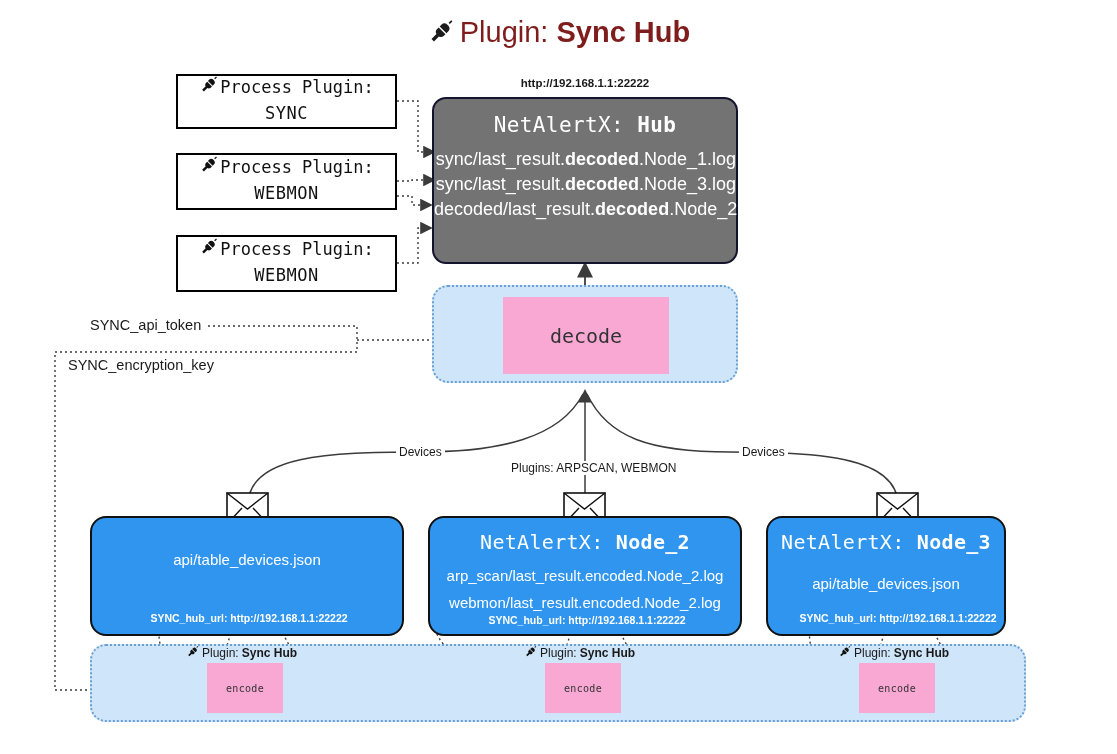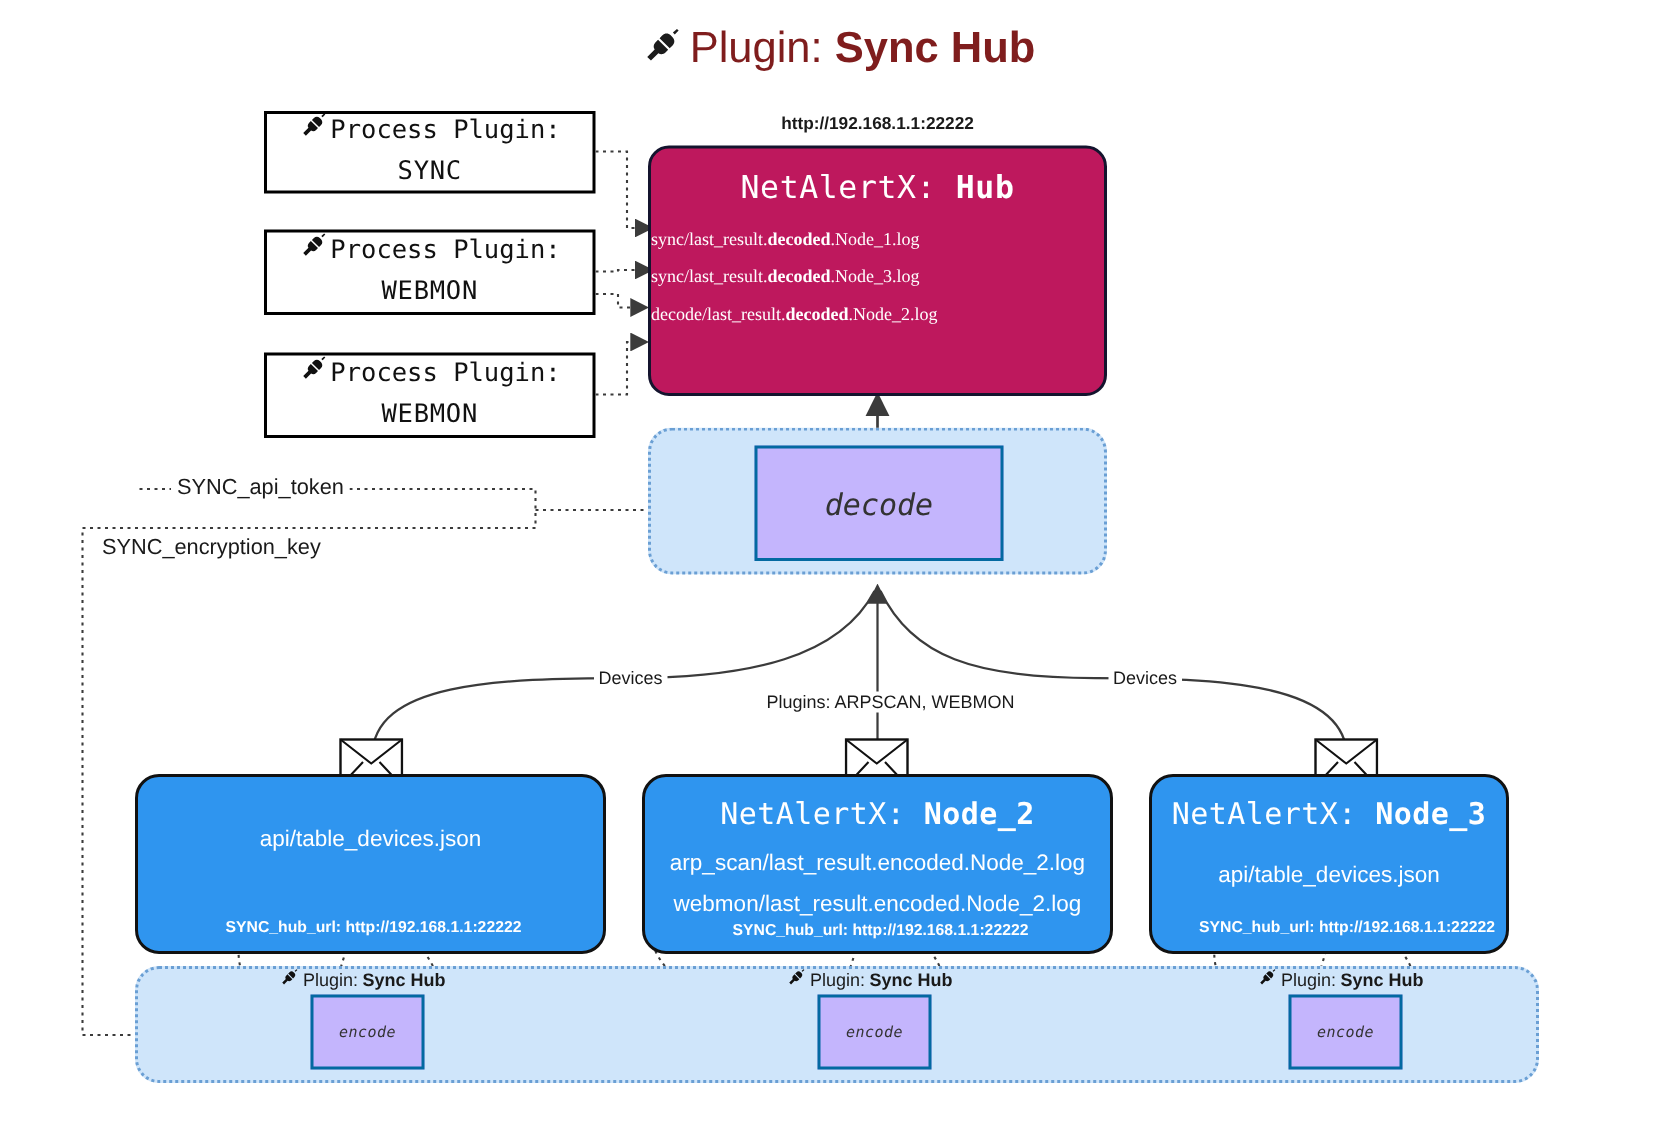--- a/index.html
+++ b/index.html
@@ -18,34 +18,34 @@
   
   .procbox{border:2px solid #000;background:#fff;
            font-family:"DejaVu Sans Mono","Liberation Mono",monospace;
            font-size:17px;line-height:1.5;color:#111;
            display:flex;flex-direction:column;align-items:center;
            justify-content:center;padding:6px 8px 8px;}
   .procbox .l1{display:flex;align-items:center;gap:2px;white-space:nowrap;}
   .procbox .l2{letter-spacing:.5px;}
 
   
-  .hub{background:#be185d;border:2px solid #14142e;border-radius:14px;color:#fff;
+  .hub{background:#737373;border:2px solid #14142e;border-radius:14px;color:#fff;
        padding-top:14px;}
   .hub-title{font-family:"DejaVu Sans Mono","Liberation Mono",monospace;
              font-size:21px;text-align:center;letter-spacing:.4px;margin-bottom:10px;}
   .hub-title b{font-weight:700;}
-  .hub-line{font-size:12px;line-height:25px;text-align:left;white-space:nowrap;font-family:Liberation Serif, serif;}
+  .hub-line{font-size:18px;line-height:25px;text-align:right;white-space:nowrap;}
   .hub-line b{font-weight:700;}
   .hub-url{font-size:11.5px;font-weight:700;color:#1a1a1a;text-align:center;width:100%;}
 
   
   .pluginzone{background:#cfe5fa;border:2px dotted #6a9fd4;border-radius:16px;}
-  .whitebox{background:#c4b5fd;border:2px solid #0369a1;display:flex;
+  .whitebox{background:#f9a8d4;border:2px solid #f9a8d4;display:flex;
             align-items:center;justify-content:center;color:#333;
-            font-family:"DejaVu Sans Mono","Liberation Mono",monospace;font-style:italic;}
+            font-family:"DejaVu Sans Mono","Liberation Mono",monospace;}
   .decode-lbl{font-size:20px;}
   .encode-lbl{font-size:10px;letter-spacing:.3px;}
 
   
   .node{background:#2f95ef;border:2px solid #111;border-radius:16px;color:#fff;
         padding-top:12px;}
   .node-title{font-family:"DejaVu Sans Mono","Liberation Mono",monospace;
               font-size:20px;text-align:center;letter-spacing:.3px;}
   .node-title b{font-weight:700;}
   .node-line{font-size:15px;text-align:center;line-height:27px;white-space:nowrap;}
@@ -180,28 +180,28 @@
       <span>NetAlertX:</span>
       <b>Hub</b>
     </div>
     <div class="hub-line">
       <span>sync/last_result.</span><b>decoded</b><span>.Node_1.log</span>
     </div>
     <div class="hub-line">
       <span>sync/last_result.</span><b>decoded</b><span>.Node_3.log</span>
     </div>
     <div class="hub-line">
-      <span>decode/last_result.</span><b>decoded</b><span>.Node_2.log</span>
+      <span>decoded/last_result.</span><b>decoded</b><span>.Node_2.log</span>
     </div>
   </div>
 
   <div class="abs pluginzone" style="left:432px;top:285px;width:306px;height:98px;"></div>
   <div class="abs whitebox decode-lbl" style="left:503px;top:297px;width:166px;height:77px;">decode</div>
 
-  <div class="abs sync-lbl" style="left:114px;top:317px;">SYNC_api_token</div>
+  <div class="abs sync-lbl" style="left:86px;top:317px;">SYNC_api_token</div>
   <div class="abs sync-lbl" style="left:64px;top:357px;">SYNC_encryption_key</div>
 
   <div class="abs edge-lbl" style="left:396px;top:445px;">Devices</div>
   <div class="abs edge-lbl" style="left:739px;top:445px;">Devices</div>
   <div class="abs edge-lbl" style="left:508px;top:461px;">Plugins: ARPSCAN, WEBMON</div>
 
   <div class="abs" style="left:226px;top:492px;">
     <svg width="43" height="33" viewBox="0 0 43 33">
       <rect x="1" y="1" width="41" height="31" fill="#fff" stroke="#111" stroke-width="1.6"></rect>
       <path d="M1,1 L21.5,17 L42,1 M1,32 L16,16 M42,32 L27,16" fill="none" stroke="#111" stroke-width="1.4"></path>

